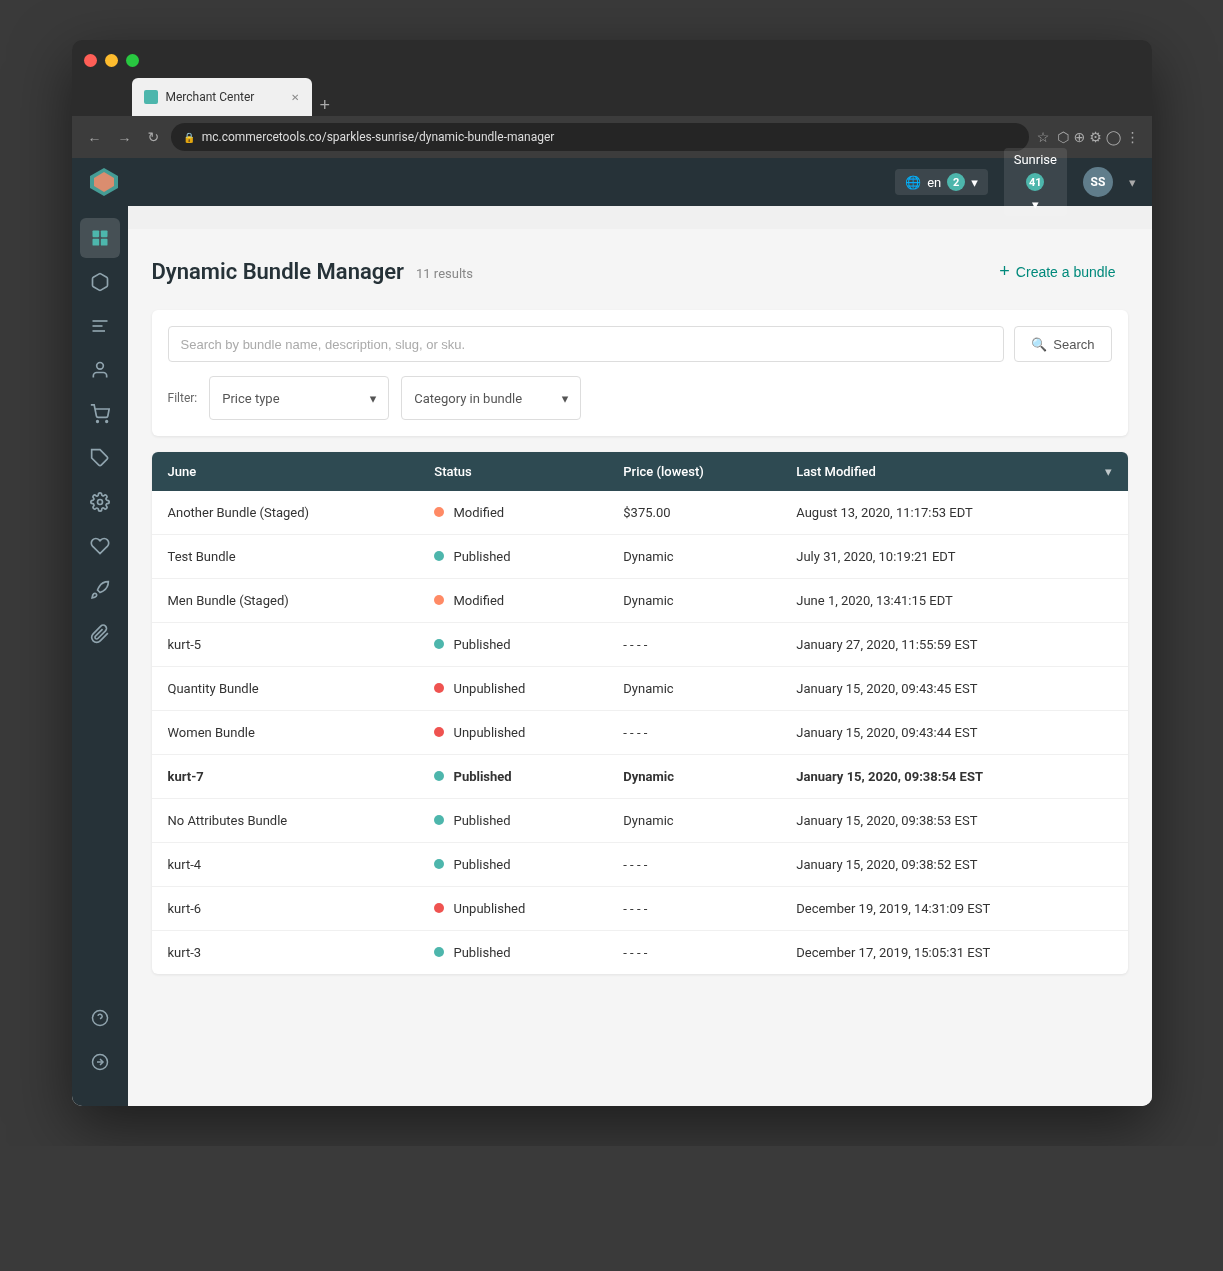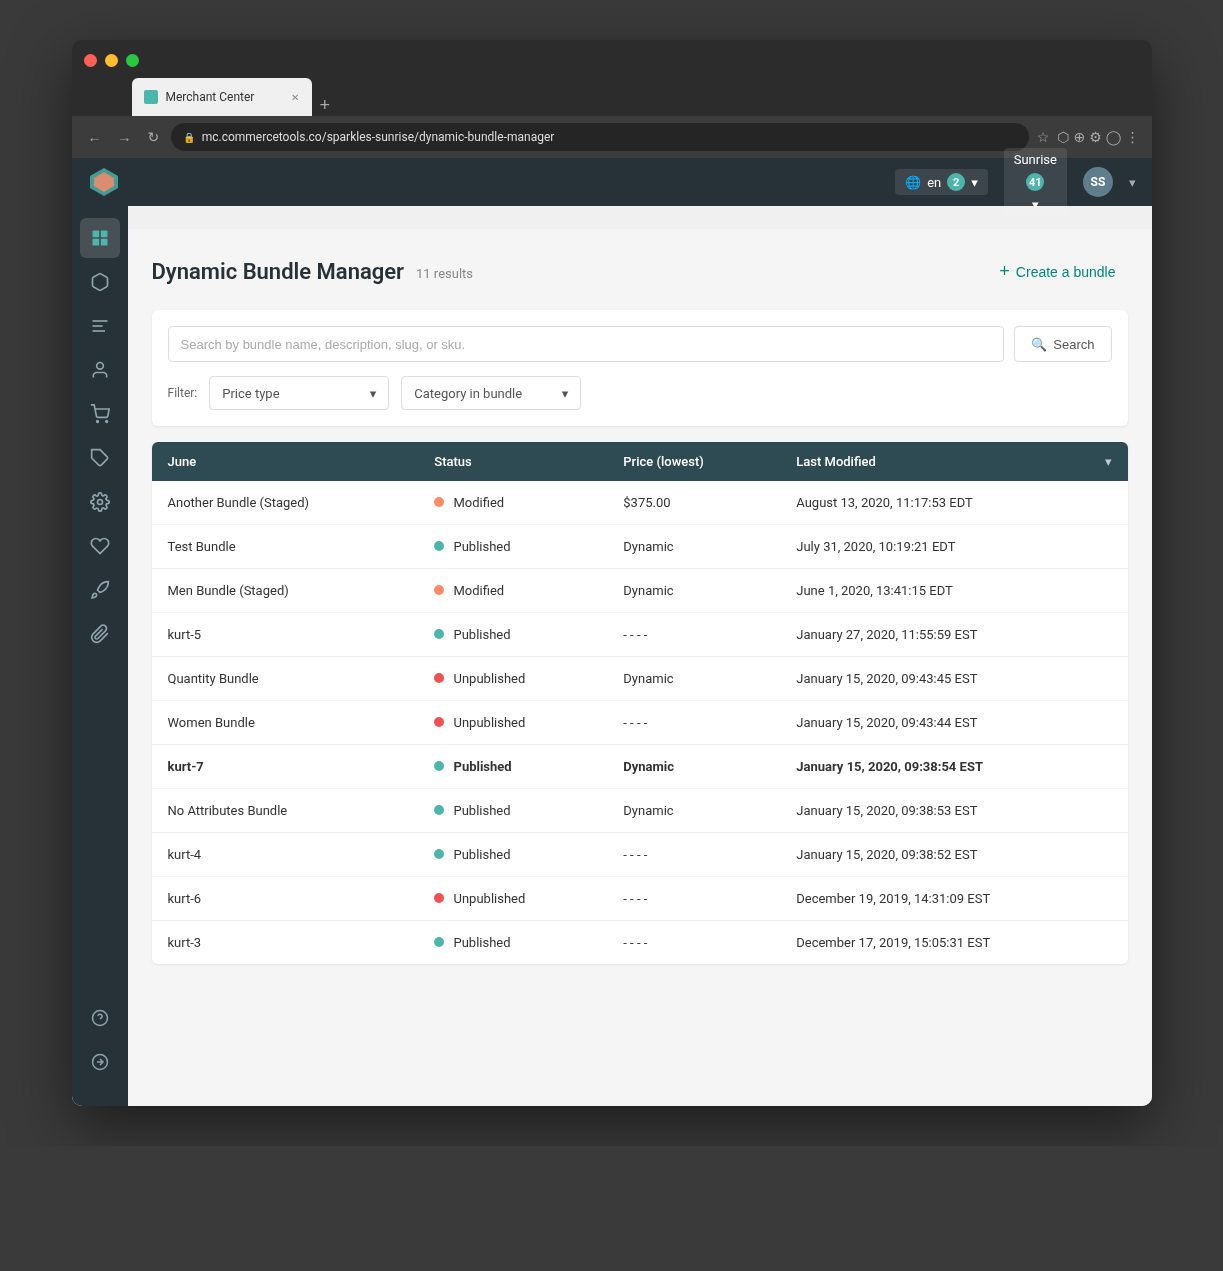--- a/index.html
+++ b/index.html
@@ -256,21 +256,21 @@
       font-size: 12px;
       color: #666;
     }
     .filter-select {
       display: flex;
       align-items: center;
       justify-content: space-between;
       border: 1px solid #ddd;
       border-radius: 4px;
       padding: 4px 12px;
-      height: 34px;
+      height: 44px;
       min-width: 180px;
       font-size: 13px;
       color: #555;
       cursor: pointer;
       background: #fff;
       gap: 8px;
     }
 
     
     .data-table {

